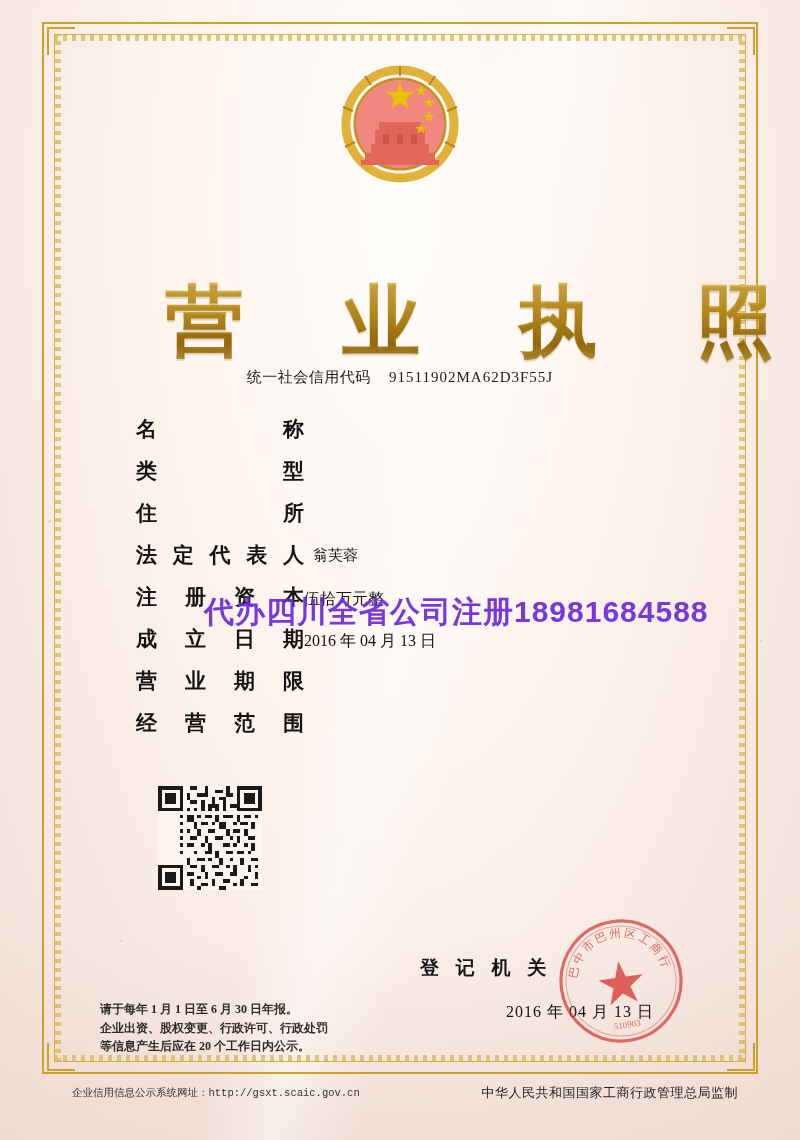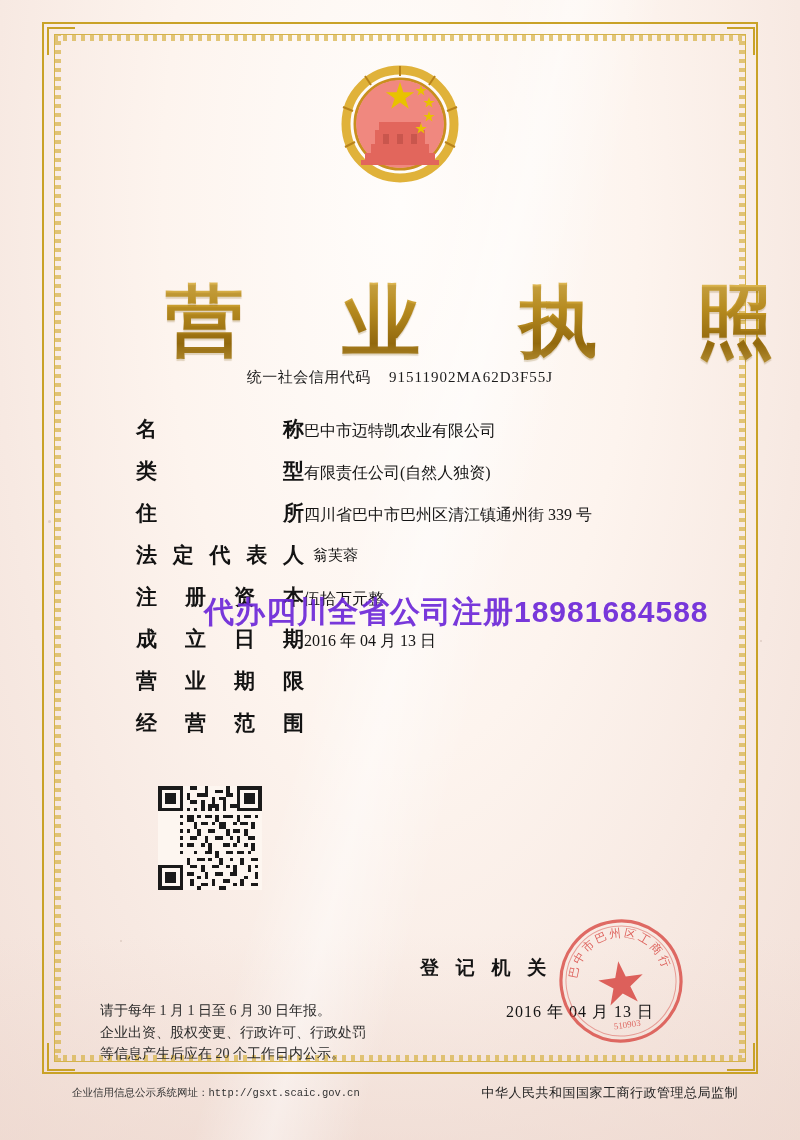--- a/index.html
+++ b/index.html
@@ -134,22 +134,23 @@
   
   .seal{
     position:absolute;left:556px;top:916px;width:130px;height:130px;
     transform:rotate(-8deg);
     opacity:.82;
   }
 
   
   .notes{
     position:absolute;left:100px;top:1000px;
-    font-size:14px;color:#2b2b2b;line-height:1.55;
+    font-size:12px;color:#2b2b2b;line-height:1.55;
     font-family:"Liberation Serif",serif;
+    font-weight:bold;
   }
 
   
   .footer-left{
     position:absolute;left:72px;top:1086px;
     font-size:10.5px;color:#333;text-align:right;
   }
   .footer-left .url{font-family:"Liberation Mono",monospace;letter-spacing:0;}
   .footer-right{
     position:absolute;right:62px;top:1084px;
@@ -222,37 +223,34 @@
   <span class="val">91511902MA62D3F55J</span>
 </div>
 
 <div class="fields">
 
   <div class="row">
     <div class="label">
         <span>名</span>
         <span>称</span>
       </div>
-    <div class="value">巴中市迈特凯农业有限公司</div>
   </div>
 
   <div class="row">
     <div class="label">
         <span>类</span>
         <span>型</span>
       </div>
-    <div class="value">有限责任公司(自然人独资)</div>
   </div>
 
   <div class="row">
     <div class="label">
         <span>住</span>
         <span>所</span>
       </div>
-    <div class="value">四川省巴中市巴州区清江镇通州街 339 号</div>
   </div>
 
   <div class="row">
     <div class="label">
         <span>法</span>
         <span>定</span>
         <span>代</span>
         <span>表</span>
         <span>人</span>
       </div>

